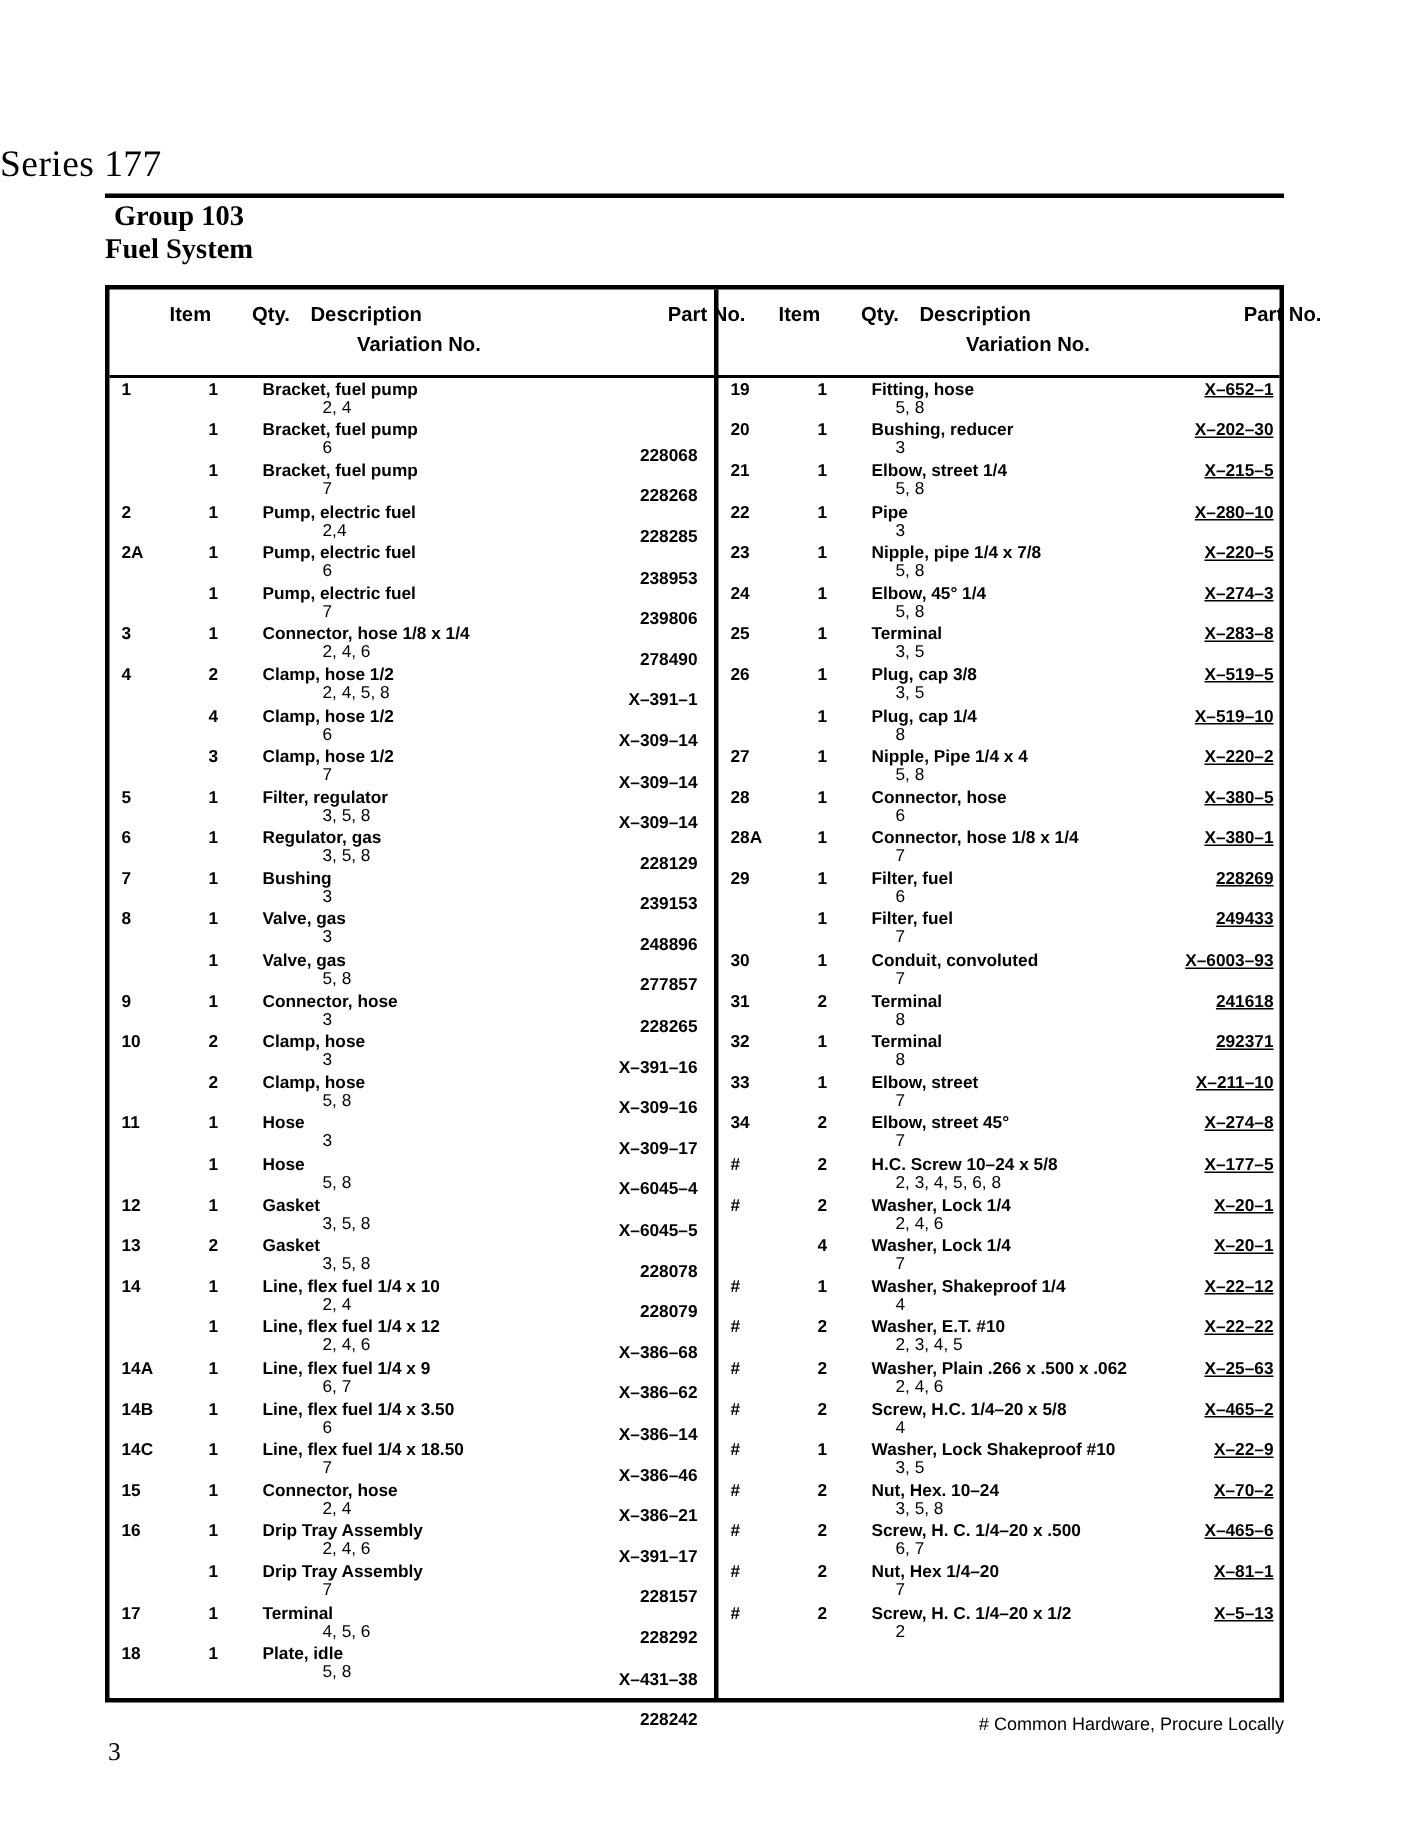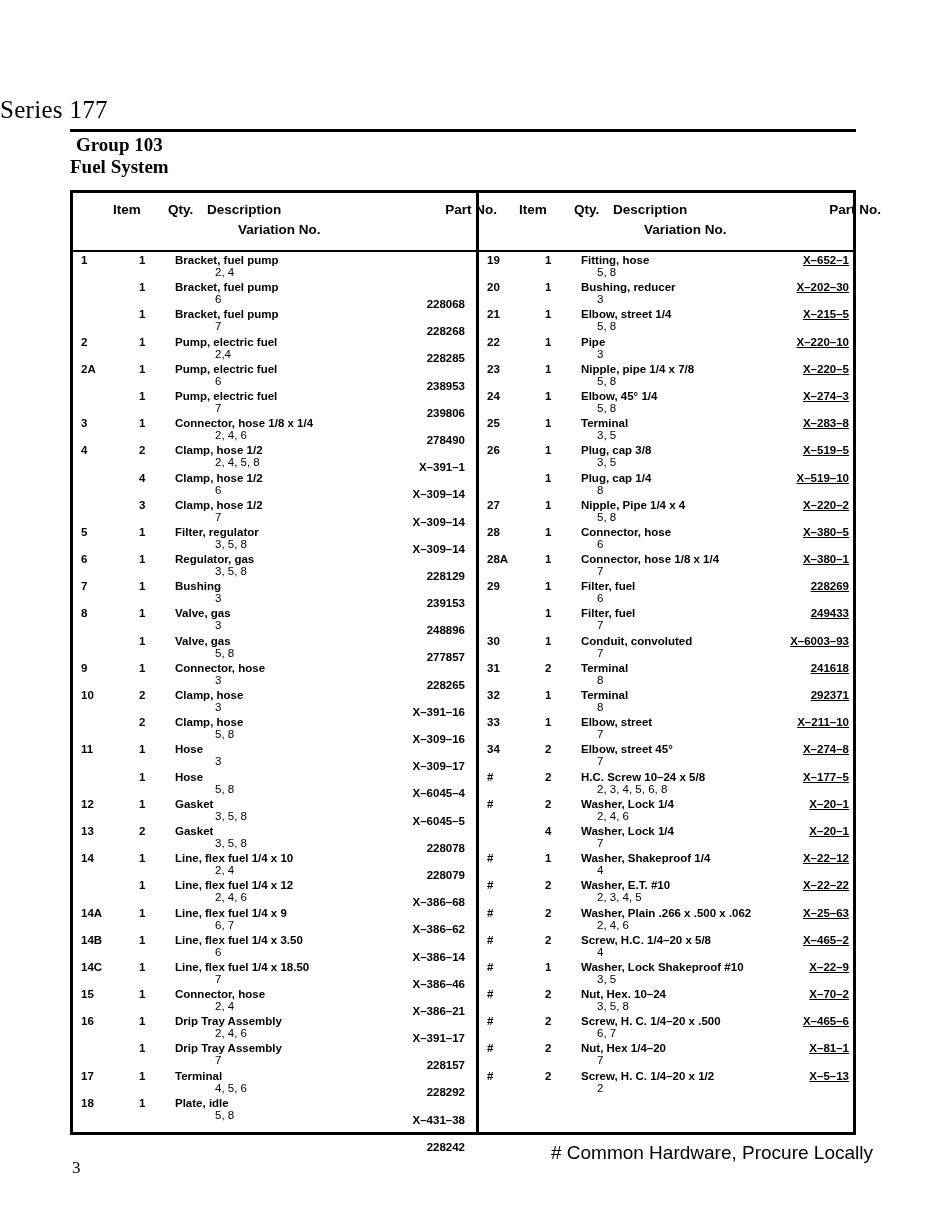--- a/index.html
+++ b/index.html
@@ -153,23 +153,23 @@
   .h-right .h-qty  { left: 63px; }
   .h-right .h-desc { left: 102px; }
   .h-right .h-var  { left: 133px; }
   .h-right .h-part { left: 220px; width: 150px; text-align: right; }
 
   .h-left { position: absolute; left: 0; top: 0; width: 403px; height: 57px; }
 
   
   .footnote {
     position: absolute;
-    right: 78px;
+    right: 95px;
     top: 1142px;
-    font-size: 19px;
+    font-size: 12px;
     white-space: nowrap;
   }
   .page-number {
     position: absolute;
     left: 72px;
     top: 1158px;
     font-family: "Liberation Serif", serif;
     font-size: 17px;
   }
 </style>
@@ -454,21 +454,21 @@
           <div class="cell c-qty">1</div>
           <div class="cell c-desc">Elbow, street 1/4</div>
           <div class="cell c-var">5, 8</div>
           <div class="cell c-part">X–215–5</div>
         </div>
         <div class="row">
           <div class="cell c-item">22</div>
           <div class="cell c-qty">1</div>
           <div class="cell c-desc">Pipe</div>
           <div class="cell c-var">3</div>
-          <div class="cell c-part">X–220–10</div>
+          <div class="cell c-part">X–280–10</div>
         </div>
         <div class="row">
           <div class="cell c-item">23</div>
           <div class="cell c-qty">1</div>
           <div class="cell c-desc">Nipple, pipe 1/4 x 7/8</div>
           <div class="cell c-var">5, 8</div>
           <div class="cell c-part">X–220–5</div>
         </div>
         <div class="row">
           <div class="cell c-item">24</div>

